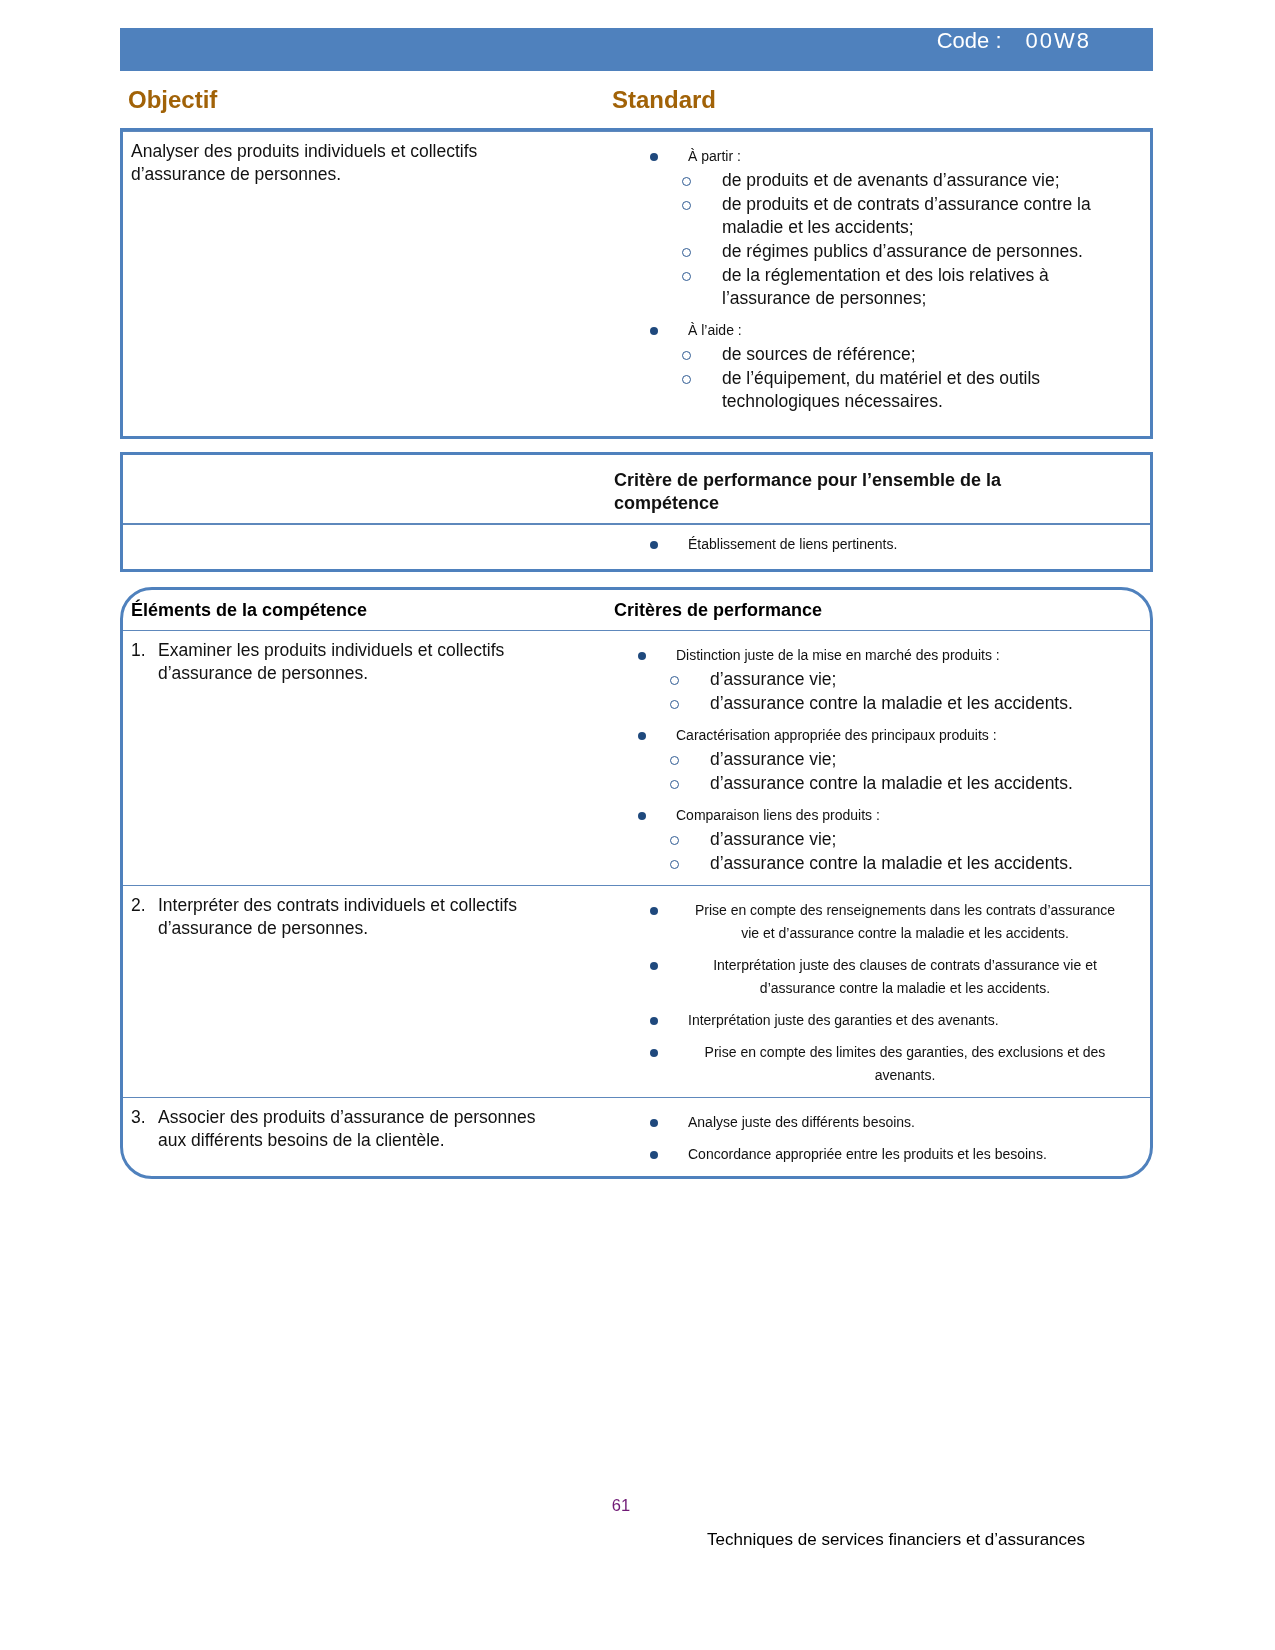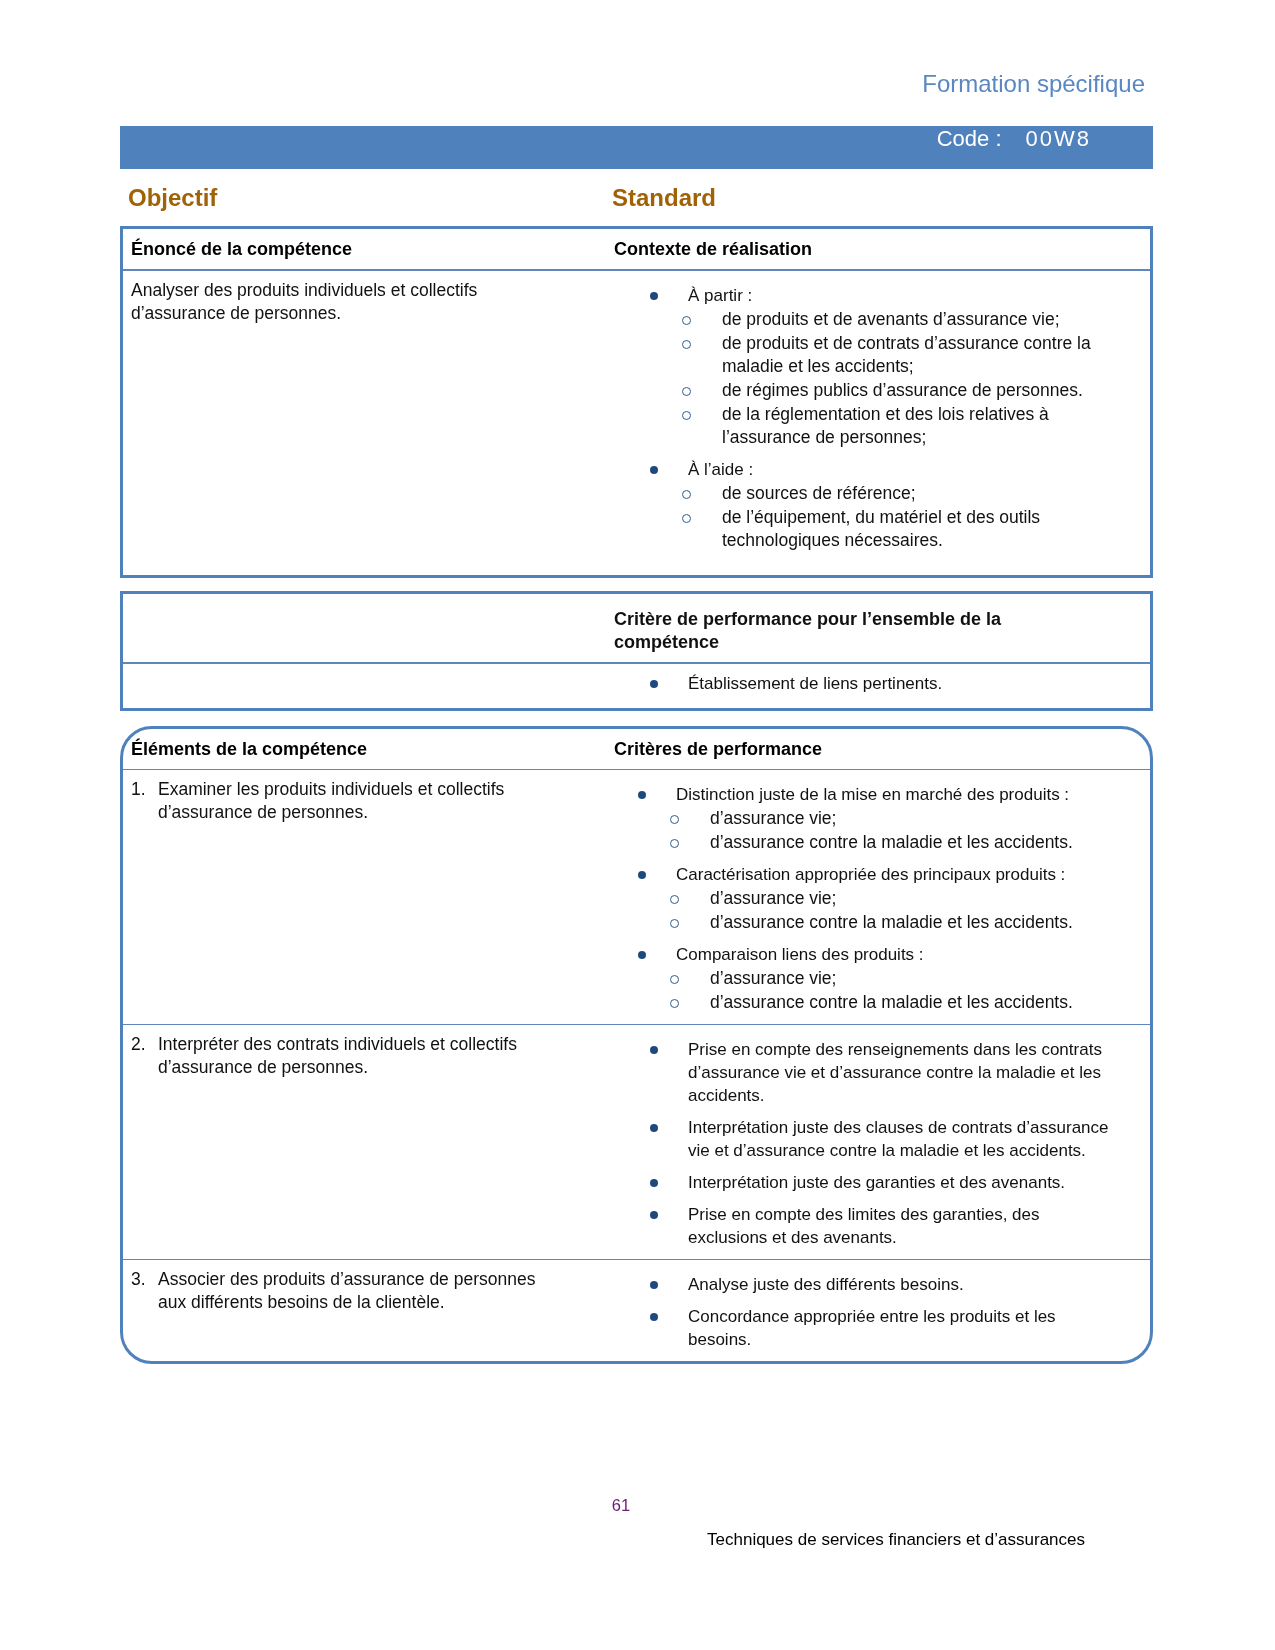--- a/index.html
+++ b/index.html
@@ -34,21 +34,21 @@
   .cr { flex:1 1 auto; box-sizing:border-box; padding:4px 28px 10px 2px; }
   .thead { border-bottom:1px solid #5e88bc; }
   .thead .cl, .thead .cr { padding-top:9px; padding-bottom:8px; }
   .th { font-weight:bold; font-size:18px; line-height:23px; color:#000; }
   .plain { font-size:17.5px; line-height:23px; }
   .t1body { min-height:304px; }
 
   .numbered { display:flex; font-size:17.5px; line-height:23px; }
   .num { flex:0 0 27px; }
 
-  .bul { display:flex; margin-top:9px; font-size:17px; line-height:23px; }
+  .bul { display:flex; margin-top:9px; font-size:14px; line-height:23px;text-align:center; }
   .dot {
     flex:0 0 8px; width:8px; height:8px; border-radius:50%;
     background:#1f497d; margin:8px 0 0 24px;
   }
   .bul .btxt { margin-left:30px; }
   .sub { display:flex; margin-top:1px; font-size:17.5px; line-height:23px; }
   .circ {
     flex:0 0 9px; width:9px; height:9px; border-radius:50%;
     border:1.5px solid #2f5b93; box-sizing:border-box; background:transparent;
     margin:8px 0 0 56px;
@@ -66,37 +66,32 @@
     position:absolute; top:1496px; left:596px; width:50px; text-align:center;
     font-size:16.5px; color:#701a75;
   }
 </style>
 </head>
 <body>
 
 <div class="page">
   <div class="content">
 
-    <div class="doc-title">Formation spécifique</div>
 
     <div class="code-bar">
       <span class="code-label">Code :</span>
       <span class="code-value">00W8</span>
     </div>
 
     <div class="col-headings">
       <div class="ch-left">Objectif</div>
       <div class="ch-right">Standard</div>
     </div>
 
     <div class="tbl">
-      <div class="trow thead">
-        <div class="cl th">Énoncé de la compétence</div>
-        <div class="cr th">Contexte de réalisation</div>
-      </div>
       <div class="trow rowsep t1body">
         <div class="cl">
           <div class="plain">Analyser des produits individuels et collectifs d’assurance de personnes.</div>
         </div>
         <div class="cr">
           <div class="bul">
             <span class="dot"></span>
             <div class="btxt">À partir :</div>
           </div>
           <div class="sub">

